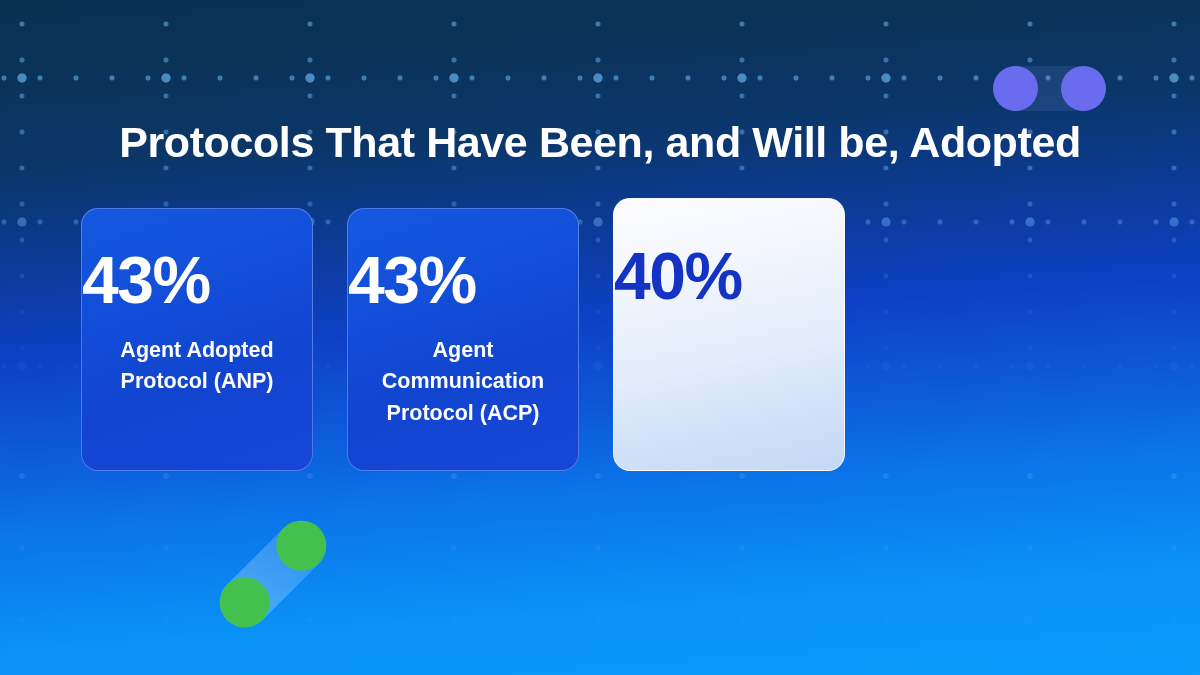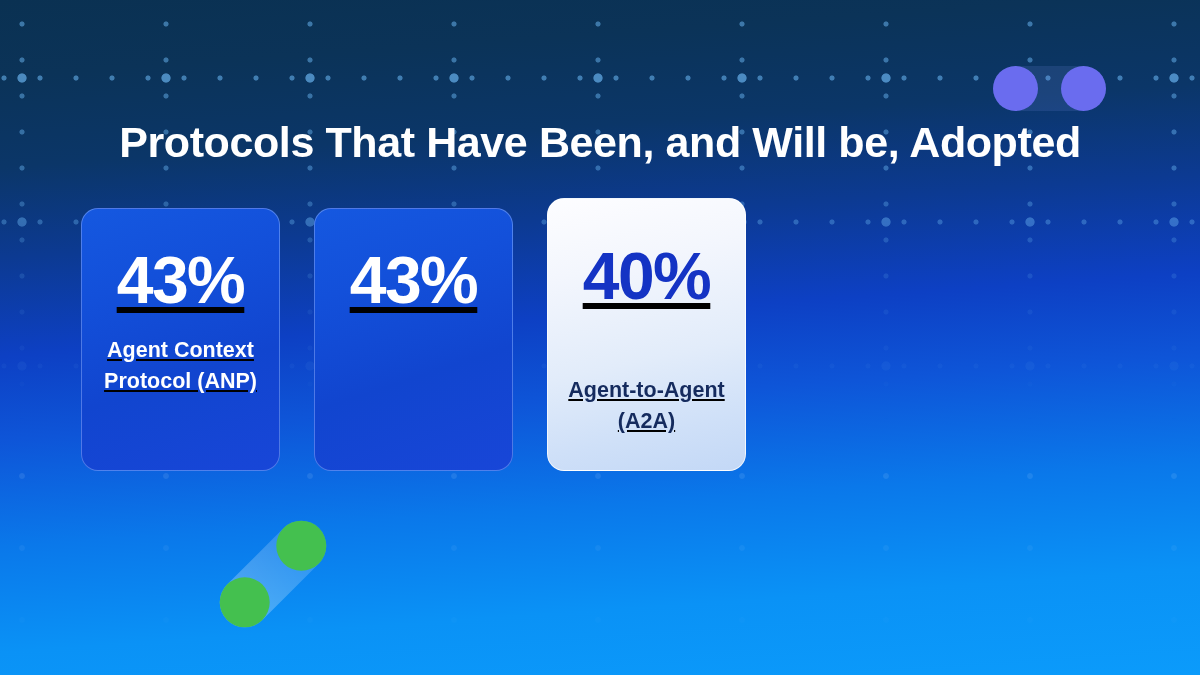--- a/index.html
+++ b/index.html
@@ -146,28 +146,27 @@
     left: 81px;
     top: 198px;
     width: 1038px;
     height: 275px;
     display: flex;
     gap: 34px;
     align-items: flex-start;
   }
   .card {
     position: relative;
-    width: 199px;
+    width: 232px;
     border-radius: 17px;
     box-sizing: border-box;
     display: flex;
     flex-direction: column;
-    align-items: center;
+    align-items: flex-start;
     overflow: hidden;
-    text-decoration: underline;
   }
   .card.dark {
     margin-top: 10px;
     height: 263px;
     background: linear-gradient(162deg, #1558e0 0%, #1350da 28%, #1145cf 62%, #1846d8 100%);
     border: 1px solid rgba(150,185,255,0.45);
     padding-top: 38px;
   }
   .card.light {
     height: 273px;
@@ -219,27 +218,27 @@
     <div class="knob left"></div>
     <div class="knob right"></div>
   </div>
 
   <div class="title">Protocols That Have Been, and Will be, Adopted</div>
 
   <div class="cards">
 
     <div class="card dark">
       <div class="pct">43%</div>
-      <div class="label">Agent Context Protocol (ANP)</div>
+      <div class="label">Agent Adopted Protocol (ANP)</div>
     </div>
 
     <div class="card dark">
       <div class="pct">43%</div>
+      <div class="label">Agent Communication Protocol (ACP)</div>
     </div>
 
     <div class="card light">
       <div class="pct">40%</div>
-      <div class="label">Agent-to-Agent (A2A)</div>
     </div>
 
 
   </div>
 </div>
 
 </body></html>

